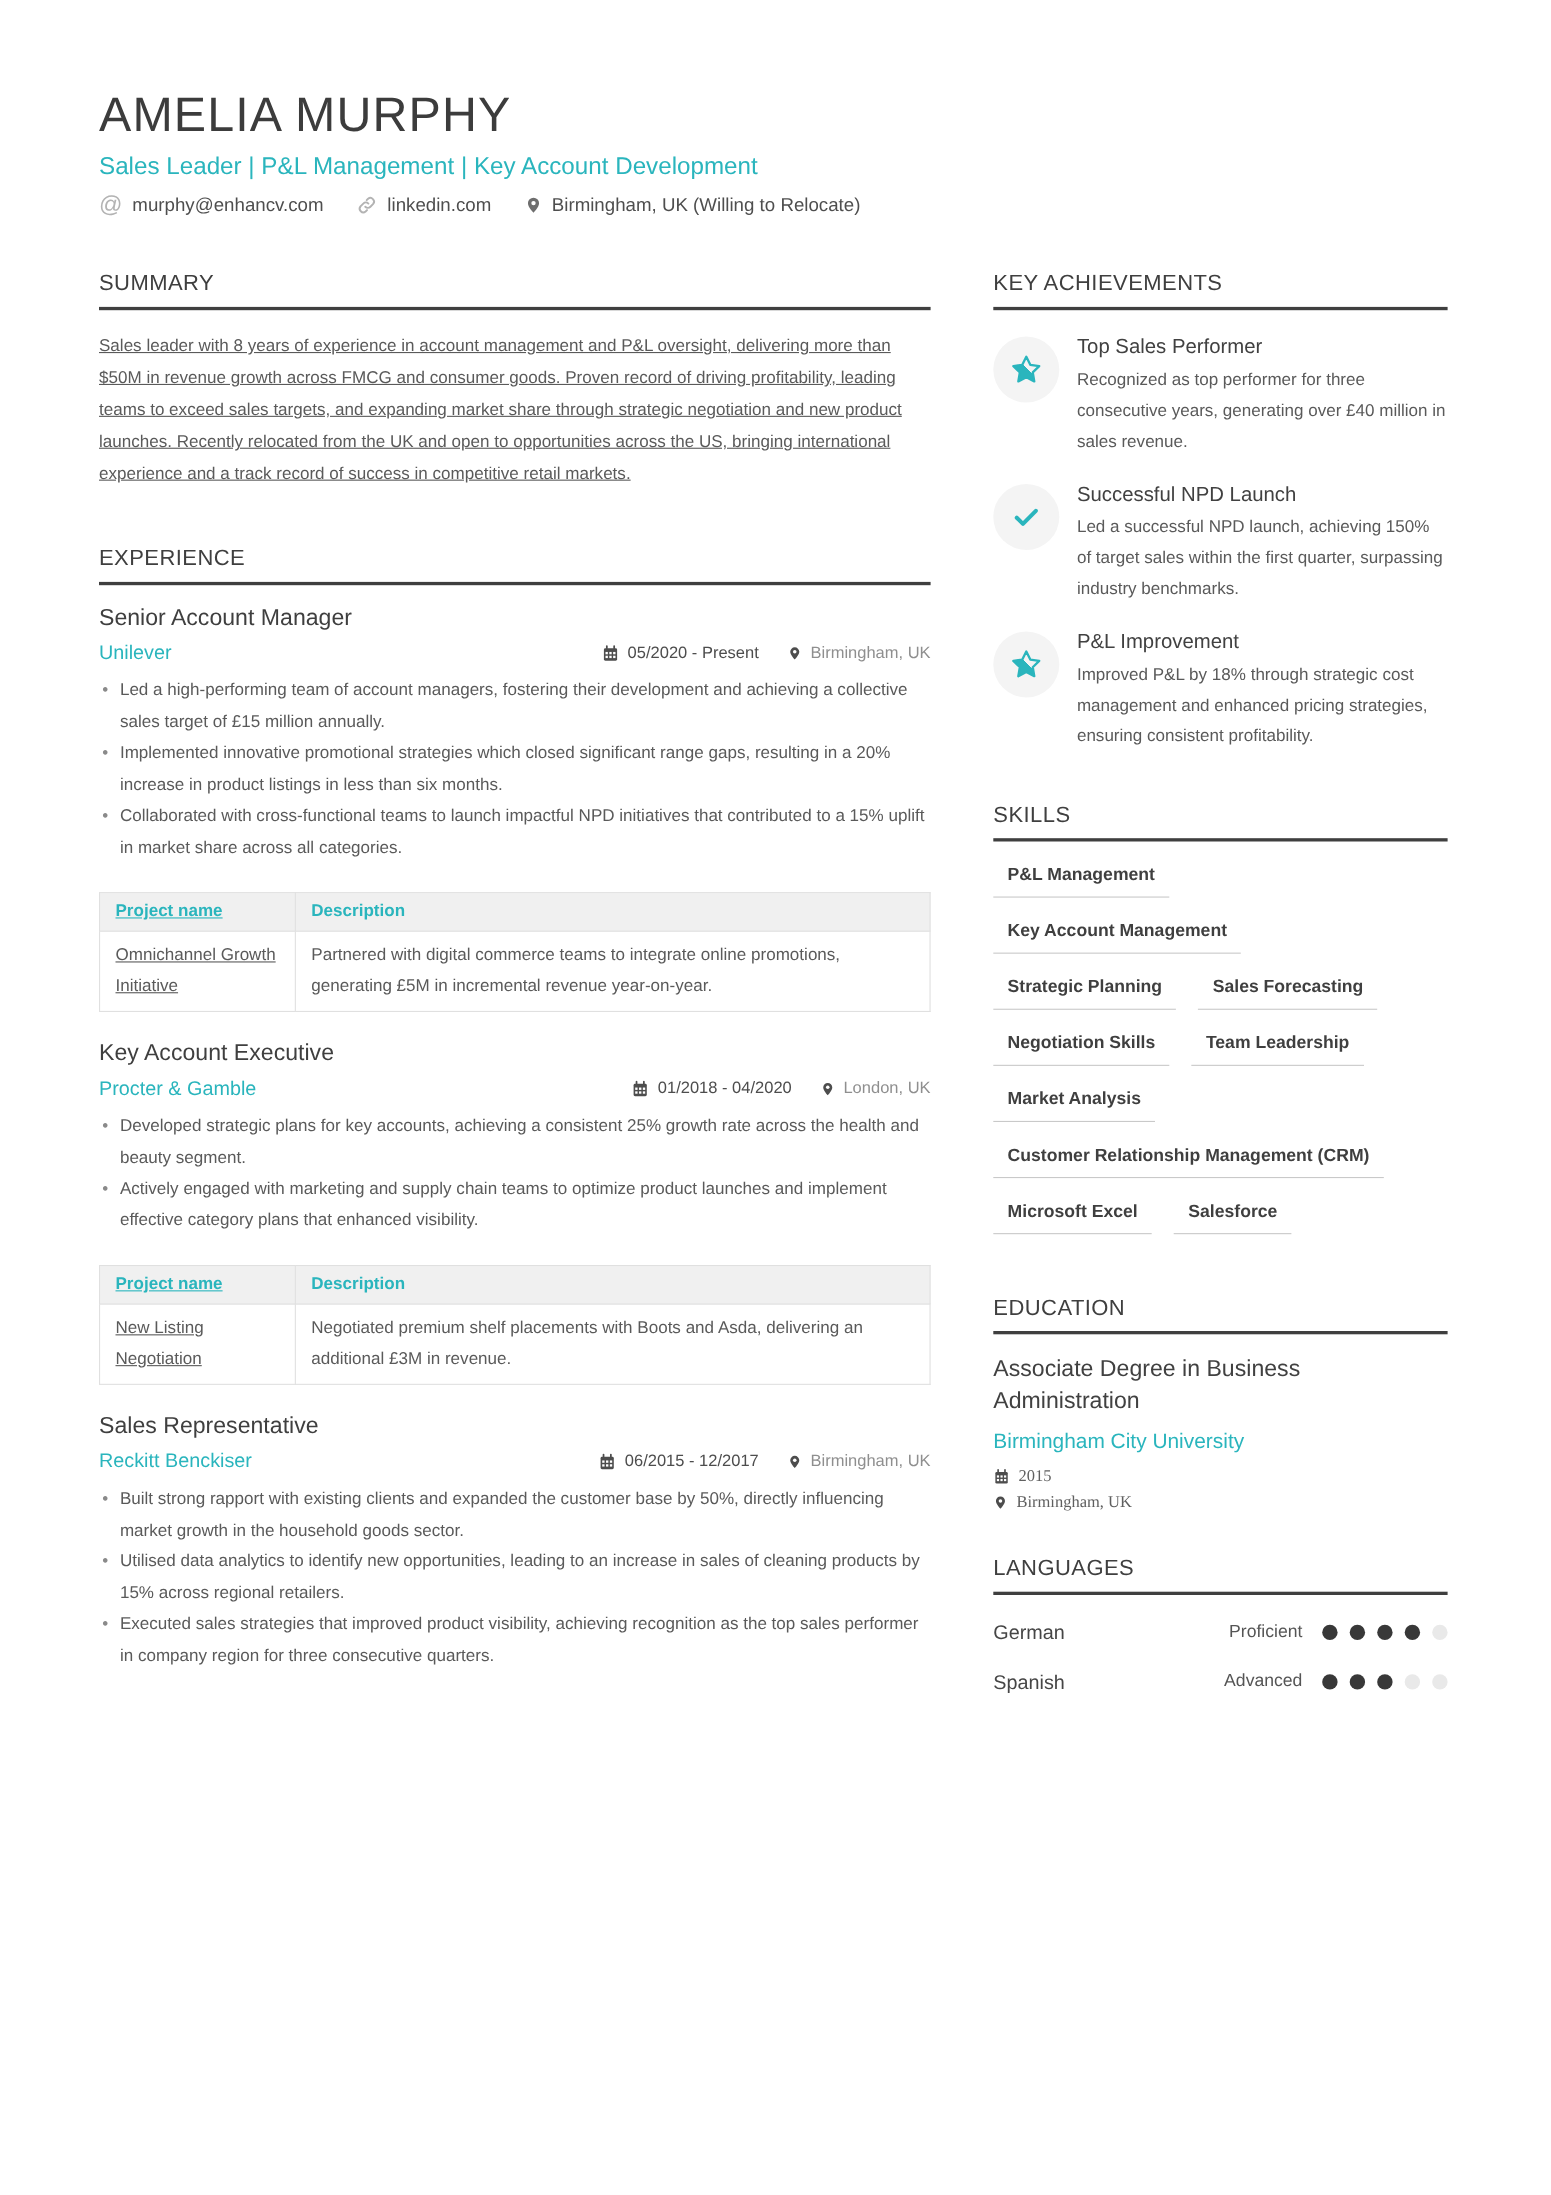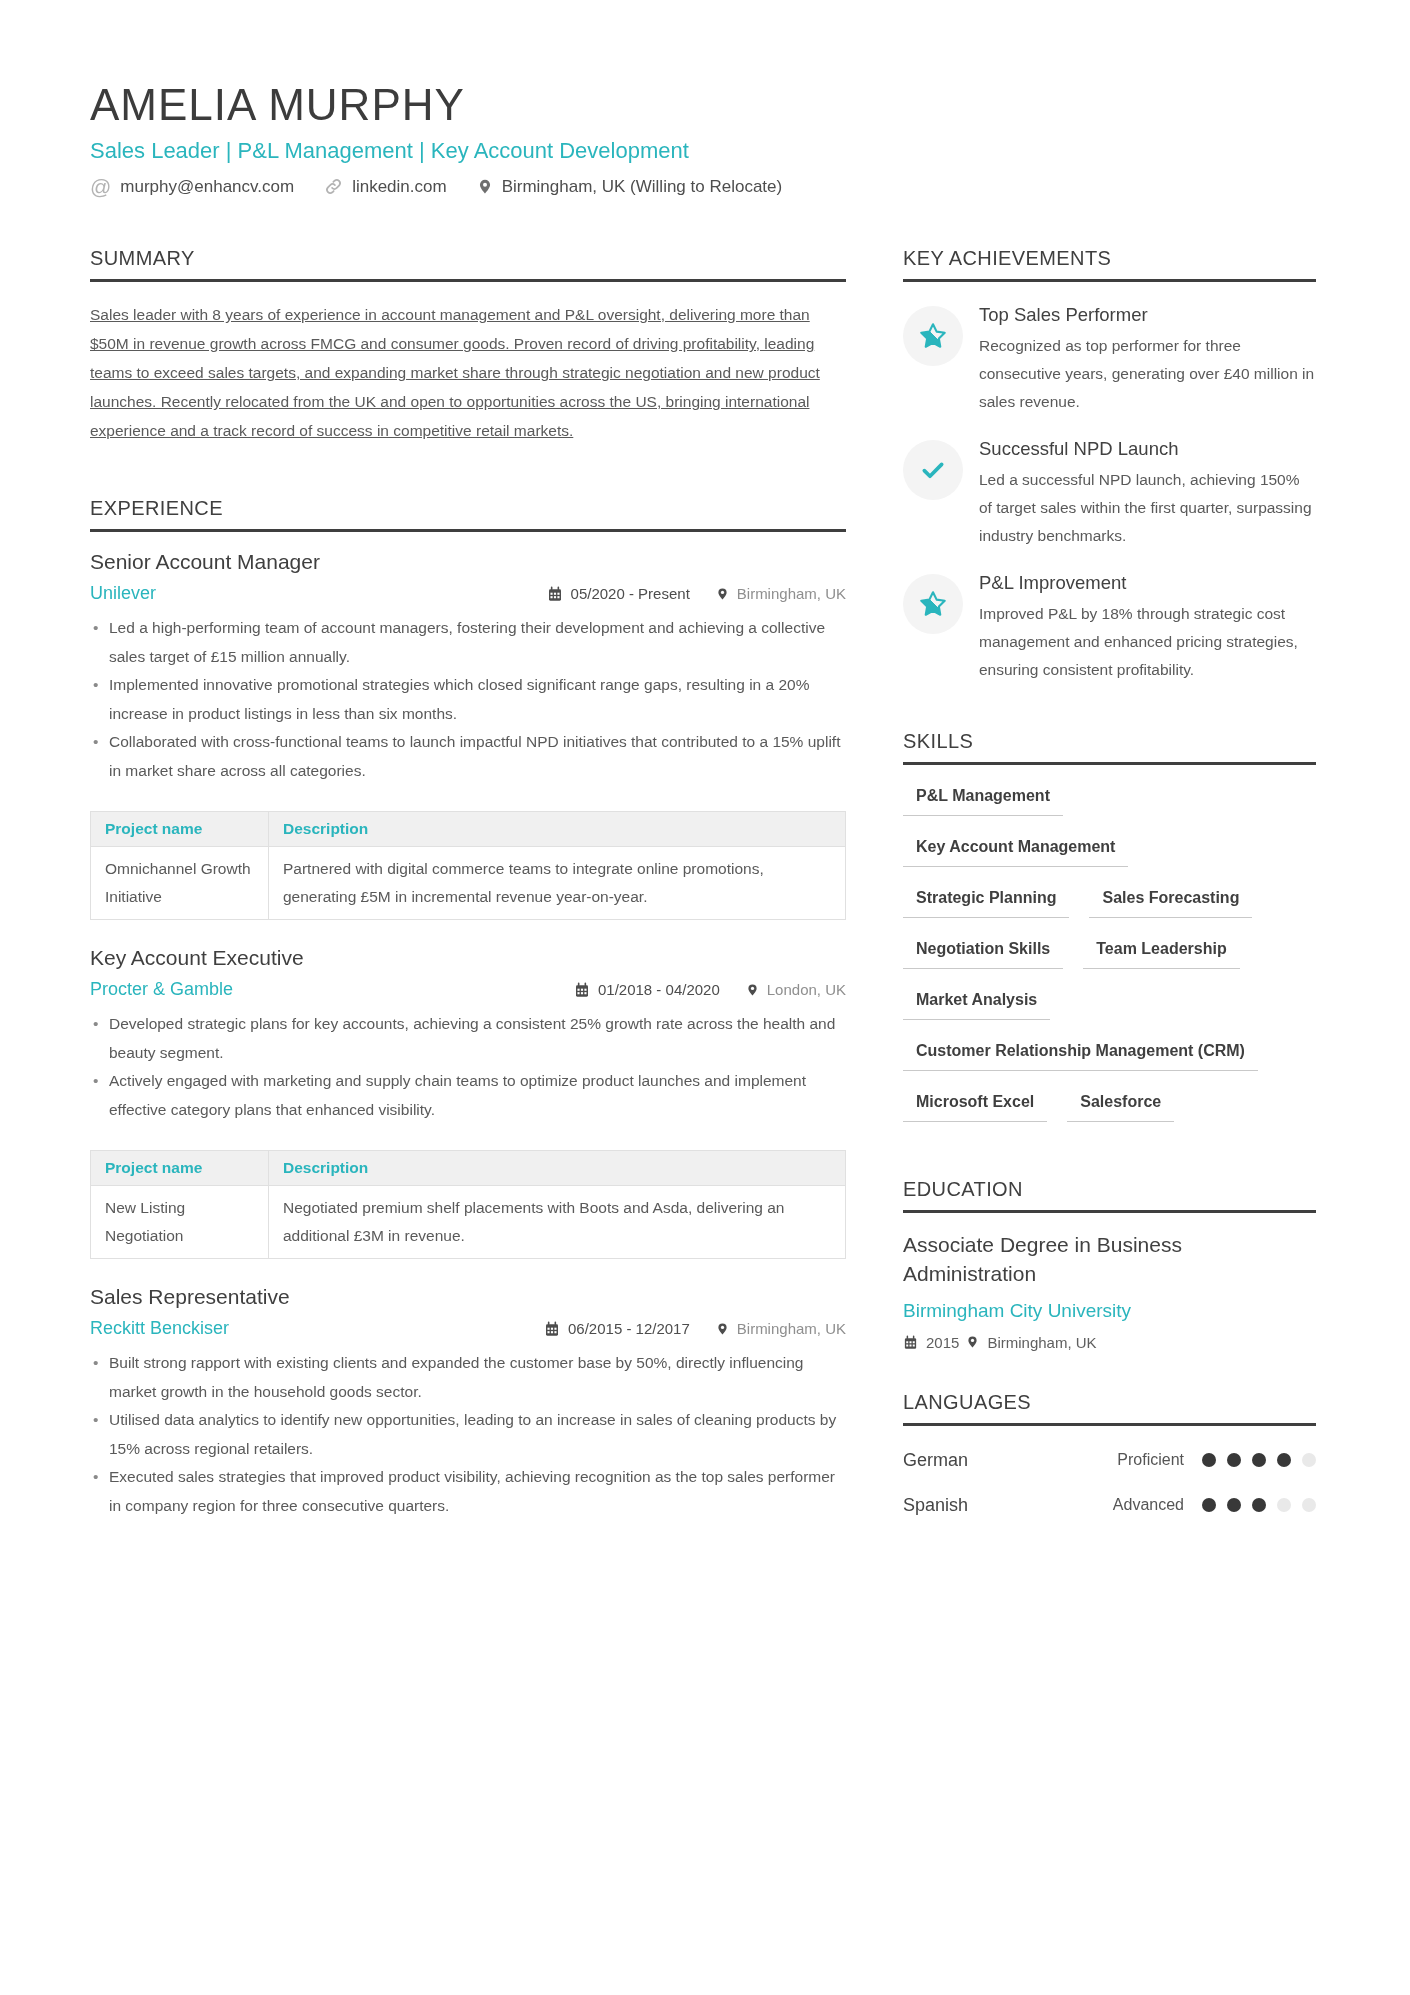--- a/index.html
+++ b/index.html
@@ -53,21 +53,21 @@
     font-size:15.5px; line-height:28.5px; color:#5a5a5a;
   }
   ul.bullets li::before {
     content:"•"; position:absolute; left:3px; top:0; color:#8a8a8a;
   }
 
   table.proj { margin:26px 0 6px 0; width:100%; border-collapse:collapse; }
   table.proj th, table.proj td { border:1px solid #e0e0e0; text-align:left; vertical-align:top; padding:8px 14px; }
   table.proj th { background:#f0f0f0; color:var(--accent,#2ab5bd); font-size:15.5px; font-weight:bold; }
   table.proj td { font-size:15.5px; line-height:28px; color:#5a5a5a; }
-  table.proj .c1 { width:178px; }
+  table.proj .c1 { width:178px;text-decoration:underline; }
 
   
   .ach-item { display:flex; margin-top:22px; }
   .ach-ic-wrap {
     width:60px; height:60px; border-radius:50%; background:#f4f4f4;
     flex:none; display:flex; align-items:center; justify-content:center;
     color:var(--accent,#2ab5bd); margin-top:2px;
   }
   .ach-body { margin-left:16px; }
   .ach-title { font-size:18.5px; color:#414141; }
@@ -79,21 +79,21 @@
   .chip {
     display:inline-block; font-size:16px; font-weight:bold; color:#3f3f3f;
     padding:0 13px 10px 13px; border-bottom:1px solid #c9c9c9;
     margin:0 20px 22px 0; white-space:nowrap;
   }
 
   
   .sec-education { margin-top:34px; }
   .edu-degree { margin-top:18px; font-size:21px; line-height:1.35; color:#414141; }
   .edu-school { margin-top:12px; font-size:19px; color:var(--accent,#2ab5bd); }
-  .edu-meta { margin-top:12px; display:flex; gap:7px; }
+  .edu-meta { margin-top:12px; display:flex; flex-direction:column; gap:7px;font-family:Liberation Serif, serif; }
   .edu-meta .meta-chunk { font-size:15px; color:#5f5f5f; }
 
   
   .sec-languages { margin-top:40px; }
   .lang-row { display:flex; align-items:center; margin-top:24px; }
   .lang-name { flex:1; font-size:18px; color:#464646; }
   .lang-level { font-size:16px; color:#555555; margin-right:18px; }
   .dots { display:flex; gap:11px; }
   .dot { width:14px; height:14px; border-radius:50%; background:var(--dot-empty,#e9e9e9); }
   .dot.filled { background:var(--dot-filled,#383838); }

